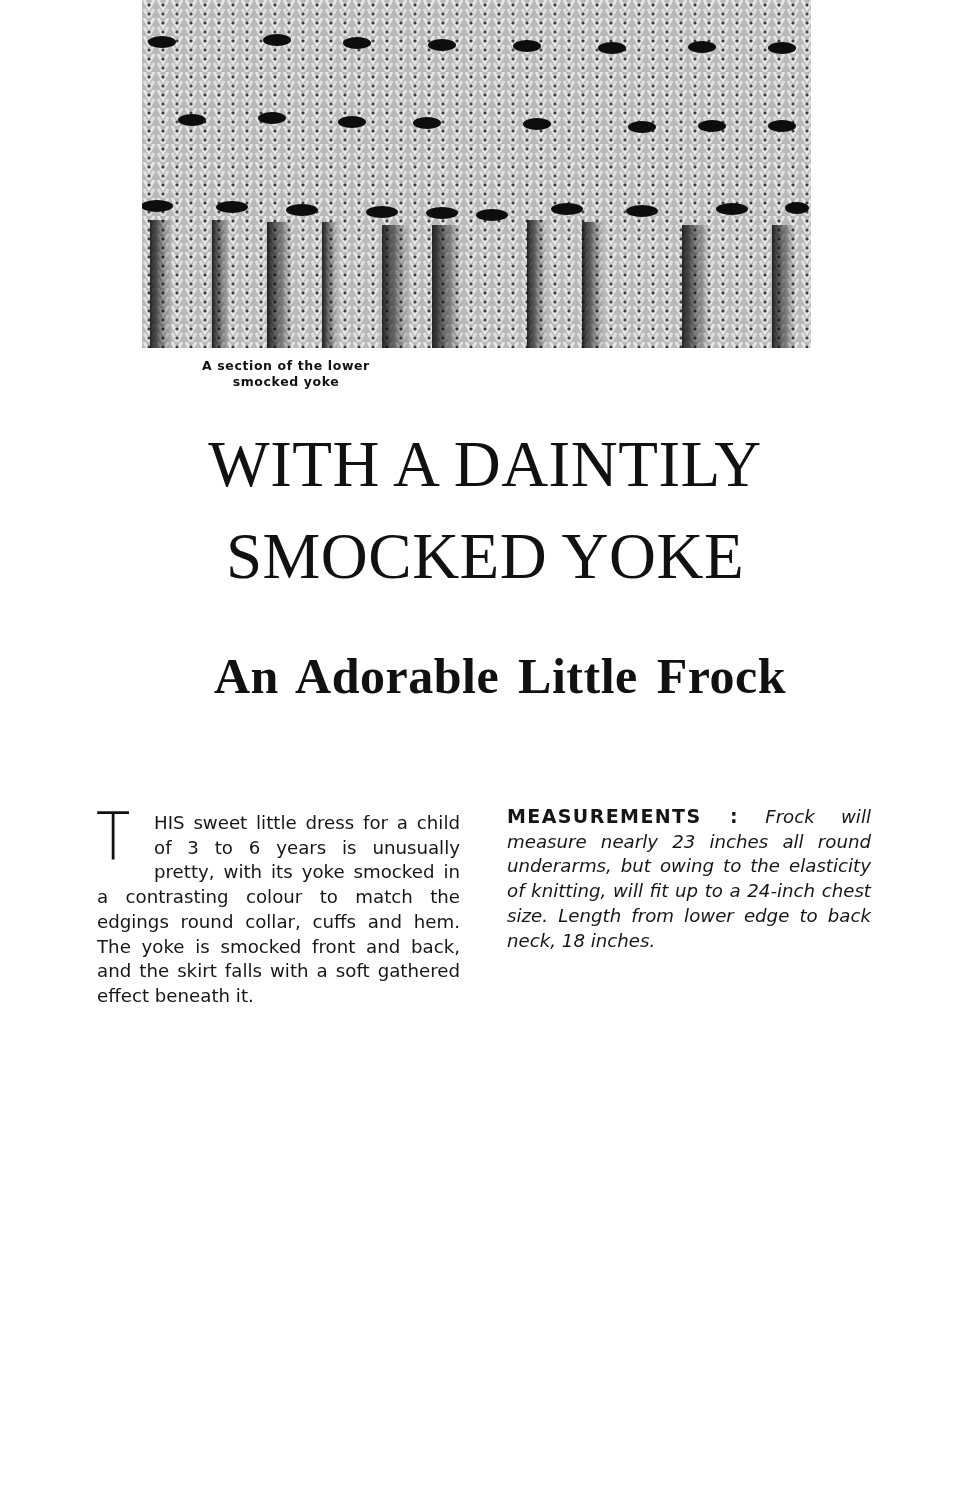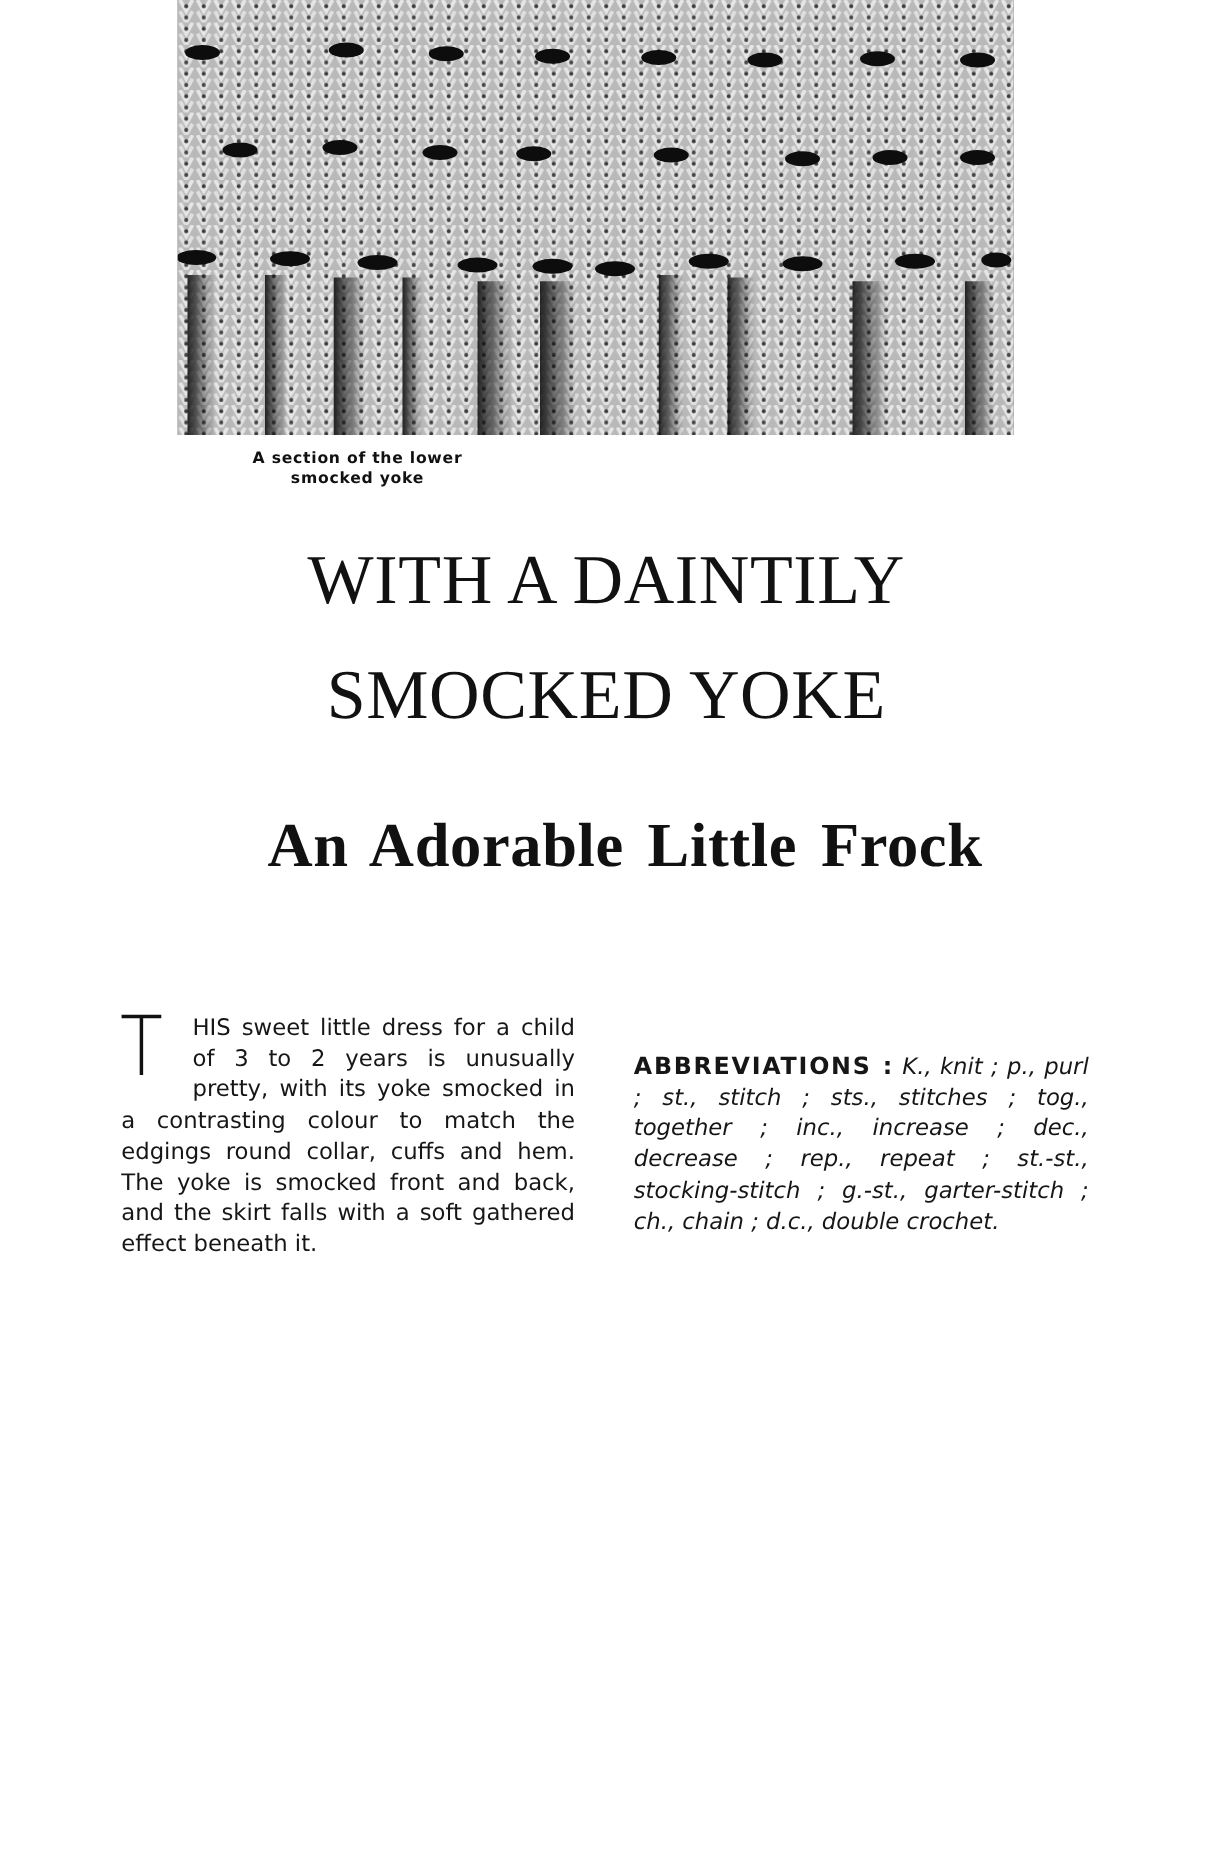--- a/index.html
+++ b/index.html
@@ -13,21 +13,21 @@
   }
   .photo svg { display:block; width:100%; height:100%; }
   .caption {
     position:absolute; left:150px; width:272px; top:358px;
     font-family:"DejaVu Sans", sans-serif; font-weight:bold; font-size:12.5px;
     line-height:16px; text-align:center; letter-spacing:0.6px; color:#111;
   }
   .title {
     position:absolute; left:0; width:970px; top:418px;
     font-family:"Liberation Serif", "DejaVu Serif", serif; font-weight:normal;
-    font-size:56px; line-height:92px; text-align:center; letter-spacing:0.5px; color:#111;
+    font-size:65px; line-height:92px; text-align:center; letter-spacing:0.5px; color:#111;
     margin:0;
   }
   .title span { display:block; }
   .subtitle {
     position:absolute; left:16px; width:970px; top:640px;
     font-family:"Liberation Serif", "DejaVu Serif", serif; font-size:50px;
     line-height:73px; text-align:center; color:#111; margin:0; letter-spacing:0.5px;
   }
   .subtitle span { display:block; }
   .subtitle .l1 { word-spacing:6px; margin-left:-2px; }
@@ -123,22 +123,22 @@
   <span>WITH A DAINTILY</span>
   <span>SMOCKED YOKE</span>
 </h1>
 
 <h2 class="subtitle">
   <span class="l1">An Adorable Little Frock</span>
 </h2>
 
 <div class="col col-left">
   <p class="intro">
-    <span class="dropcap">T</span><span>HIS sweet little dress for a child of 3 to 2 years is unusually pretty, with its yoke smocked in a contrasting colour to match the edgings round collar, cuffs and hem. The yoke is smocked front and back, and the skirt falls with a soft gathered effect beneath it.</span>
+    <span class="dropcap">T</span><span>HIS sweet little dress for a child of 3 to 6 years is unusually pretty, with its yoke smocked in a contrasting colour to match the edgings round collar, cuffs and hem. The yoke is smocked front and back, and the skirt falls with a soft gathered effect beneath it.</span>
   </p>
 </div>
 
 <div class="col col-right">
-  <p class="section sp" style="margin-top:37px !important;">
-    <span class="label">ABBREVIATIONS :</span>
-    <span class="it">K., knit ; p., purl ; st., stitch ; sts., stitches ; tog., together ; inc., increase ; dec., decrease ; rep., repeat ; st.-st., stocking-stitch ; g.-st., garter-stitch ; ch., chain ; d.c., double crochet.</span>
+  <p>
+    <span class="label">MEASUREMENTS :</span>
+    <span class="it">Frock will measure nearly 23 inches all round underarms, but owing to the elasticity of knitting, will fit up to a 24-inch chest size. Length from lower edge to back neck, 18 inches.</span>
   </p>
 </div>
 
 </body></html>

